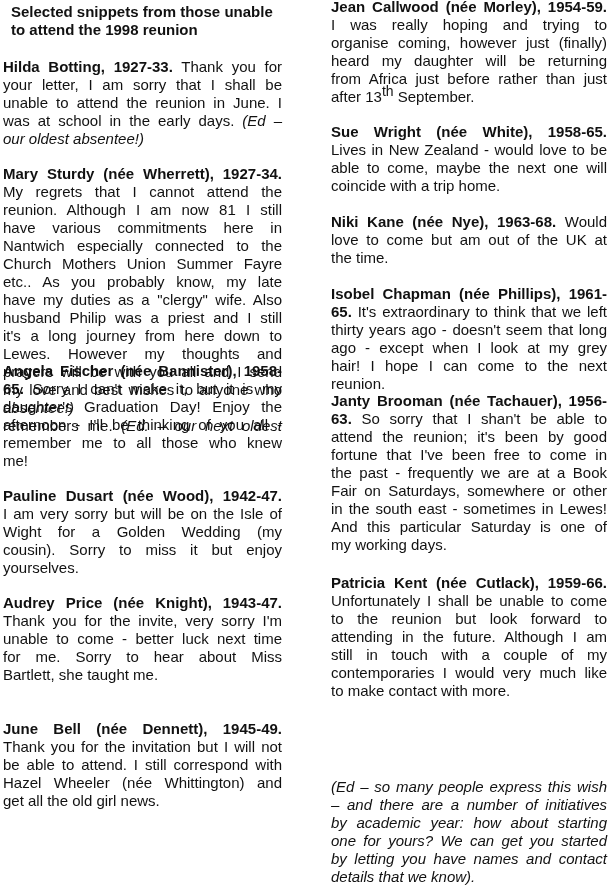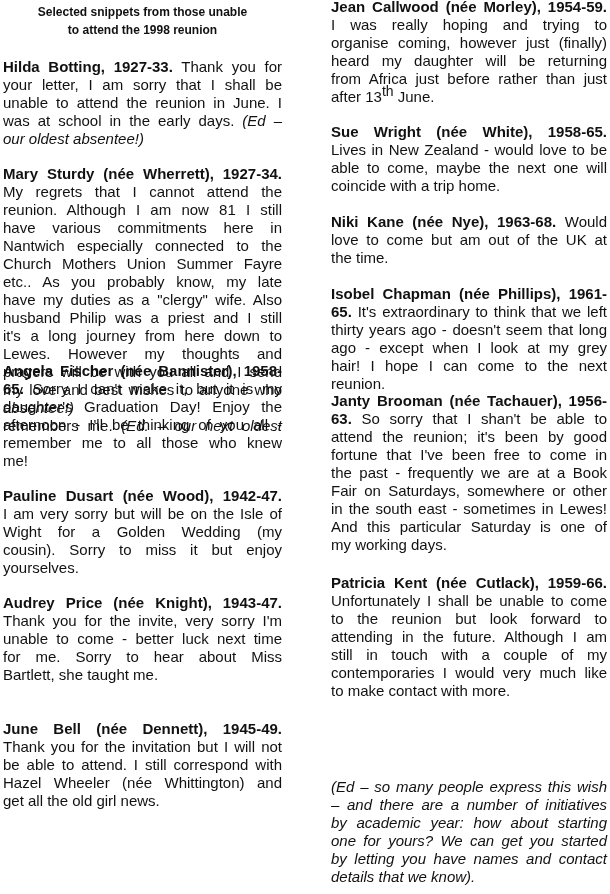--- a/index.html
+++ b/index.html
@@ -2,22 +2,22 @@
 <html><head>
 <meta charset="utf-8">
 <style>
   html, body { margin: 0; padding: 0; background: #ffffff; }
   body { width: 610px; height: 894px; position: relative; overflow: hidden;
          font-family: "Liberation Sans", sans-serif; color: #111111; }
   .page { position: absolute; left: 0; top: 0; width: 610px; height: 894px; }
   .col { position: absolute; top: 0; }
   .col-left { left: 3px; width: 279px; }
   .col-right { left: 331px; width: 276px; }
-  .title { position: absolute; left: 0; width: 100%; text-align: center;
-           font-weight: bold; font-size: 12px; line-height: 18px; }
+  .title { position: absolute; left: 8px; width: 100%; text-align: left;
+           font-weight: bold; font-size: 15px; line-height: 18px; }
   .entry { position: absolute; left: 0; width: 100%; }
   .line { display: block; height: 18px; line-height: 18px; font-size: 15px;
           text-align: justify; text-align-last: justify; white-space: nowrap; overflow: visible; }
   .line.last { text-align-last: left; }
   .line .inner { display: inline; white-space: normal; }
   .b { font-weight: bold; }
   .i { font-style: italic; }
   sup { font-size: 14px; line-height: 0; vertical-align: super; }
 </style>
 </head>
@@ -84,21 +84,21 @@
       </div>
   </div>
   <div class="col col-right">
     <div id="right-entries">
         <div class="entry" style="top: -2px;">
           <span class="line"><span class="inner"><span class="b">Jean Callwood (née Morley), 1954-59.</span></span></span>
           <span class="line"><span class="inner"><span>I was really hoping and trying to</span></span></span>
           <span class="line"><span class="inner"><span>organise coming, however just (finally)</span></span></span>
           <span class="line"><span class="inner"><span>heard my daughter will be returning</span></span></span>
           <span class="line"><span class="inner"><span>from Africa just before rather than just</span></span></span>
-          <span class="line last"><span class="inner"><span>after 13</span><sup>th</sup><span> June.</span></span></span>
+          <span class="line last"><span class="inner"><span>after 13</span><sup>th</sup><span> September.</span></span></span>
         </div>
         <div class="entry" style="top: 123px;">
           <span class="line"><span class="inner"><span class="b">Sue Wright (née White), 1958-65.</span></span></span>
           <span class="line"><span class="inner"><span>Lives in New Zealand - would love to be</span></span></span>
           <span class="line"><span class="inner"><span>able to come, maybe the next one will</span></span></span>
           <span class="line last"><span class="inner"><span>coincide with a trip home.</span></span></span>
         </div>
         <div class="entry" style="top: 213px;">
           <span class="line"><span class="inner"><span class="b">Niki Kane (née Nye), 1963-68.</span><span>  Would</span></span></span>
           <span class="line"><span class="inner"><span>love to come but am out of the UK at</span></span></span>

